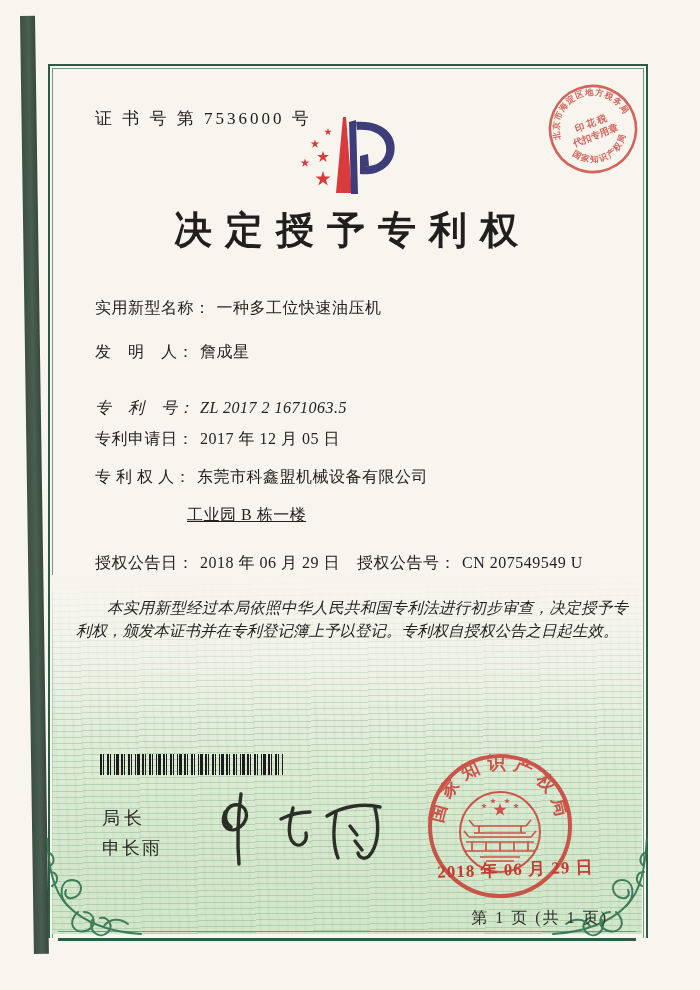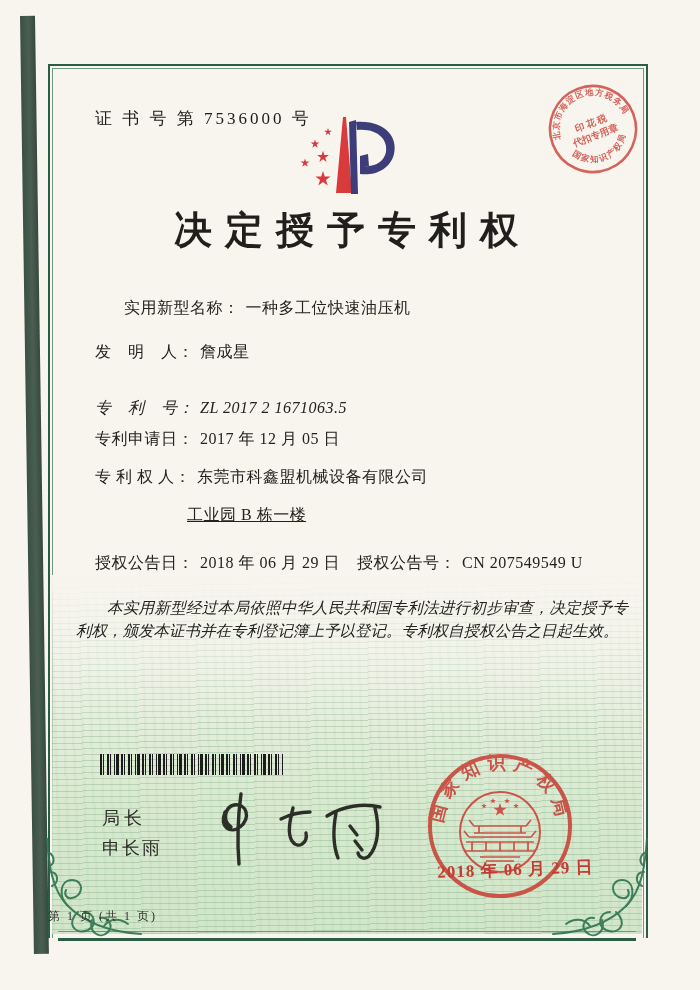--- a/index.html
+++ b/index.html
@@ -33,21 +33,21 @@
   .body-text{left:62px;top:583px;width:580px;font-size:15.5px;line-height:22.5px;text-align:justify;font-style:italic;color:#242220;}
   .body-text p{margin:14px;text-indent:2em;}
   .barcode{left:100px;top:754px;width:183px;height:21px;
     background:repeating-linear-gradient(90deg,#1c1c1c 0 2px,transparent 2px 3px,#1c1c1c 3px 4px,transparent 4px 7px,#1c1c1c 7px 9px,transparent 9px 10px,#1c1c1c 10px 11px,transparent 11px 14px,#1c1c1c 14px 15px,transparent 15px 16px,#1c1c1c 16px 19px,transparent 19px 21px);}
   .sig-title{left:102px;top:806px;font-size:18px;letter-spacing:4px;color:#2e2c28;font-family:"Liberation Sans","DejaVu Sans",sans-serif;}
   .sig-name{left:102px;top:836px;font-size:18px;letter-spacing:2px;color:#2e2c28;font-family:"Liberation Sans","DejaVu Sans",sans-serif;}
   .signature{left:205px;top:788px;}
   .seal-big{left:420px;top:746px;opacity:.88;}
   .seal-date{left:428px;top:858px;width:175px;text-align:center;font-size:17px;letter-spacing:1px;color:#c53a32;transform:rotate(-2deg);font-weight:600;}
   .stamp-tax{left:538px;top:74px;transform:rotate(-21deg);opacity:.85;}
-  .footer{left:48px;top:908px;width:560px;text-align:left;font-size:12px;letter-spacing:2px;color:#33312d;}
+  .footer{left:48px;top:908px;width:560px;text-align:right;font-size:16px;letter-spacing:2px;color:#33312d;}
   .orn-left{left:44px;top:838px;}
   .orn-right{left:550px;top:838px;transform:scaleX(-1);}
   svg{display:block;}
 </style>
 </head>
 <body>
 
 <div class="abs spine"></div>
 
 <div class="abs frame"></div>
@@ -106,21 +106,21 @@
   </g>
   <g fill="#3d3d7a">
     <polygon points="55,12 62,10 64,84 57,84"></polygon>
     <path d="M62,12 C92,10 104,28 100,44 C96,60 80,66 66,64 L66,56 C80,58 90,52 92,42 C94,30 84,18 63,20 Z"></path>
     <polygon points="66,46 74,44 75,56 66,58"></polygon>
   </g>
 </svg>
 
 <div class="abs title">决定授予专利权</div>
 
-<div class="abs field" style="top:296px;margin-left:29px;">
+<div class="abs field" style="top:296px;">
   <span class="lab">实用新型名称：</span><span class="val">一种多工位快速油压机</span>
 </div>
 <div class="abs field" style="top:340px;">
   <span class="lab">发　明　人：</span><span class="val">詹成星</span>
 </div>
 <div class="abs field" style="top:396px;font-style:italic;">
   <span class="lab">专　利　号：</span><span class="val">ZL 2017 2 1671063.5</span>
 </div>
 <div class="abs field" style="top:427px;">
   <span class="lab">专利申请日：</span><span class="val">2017 年 12 月 05 日</span>

